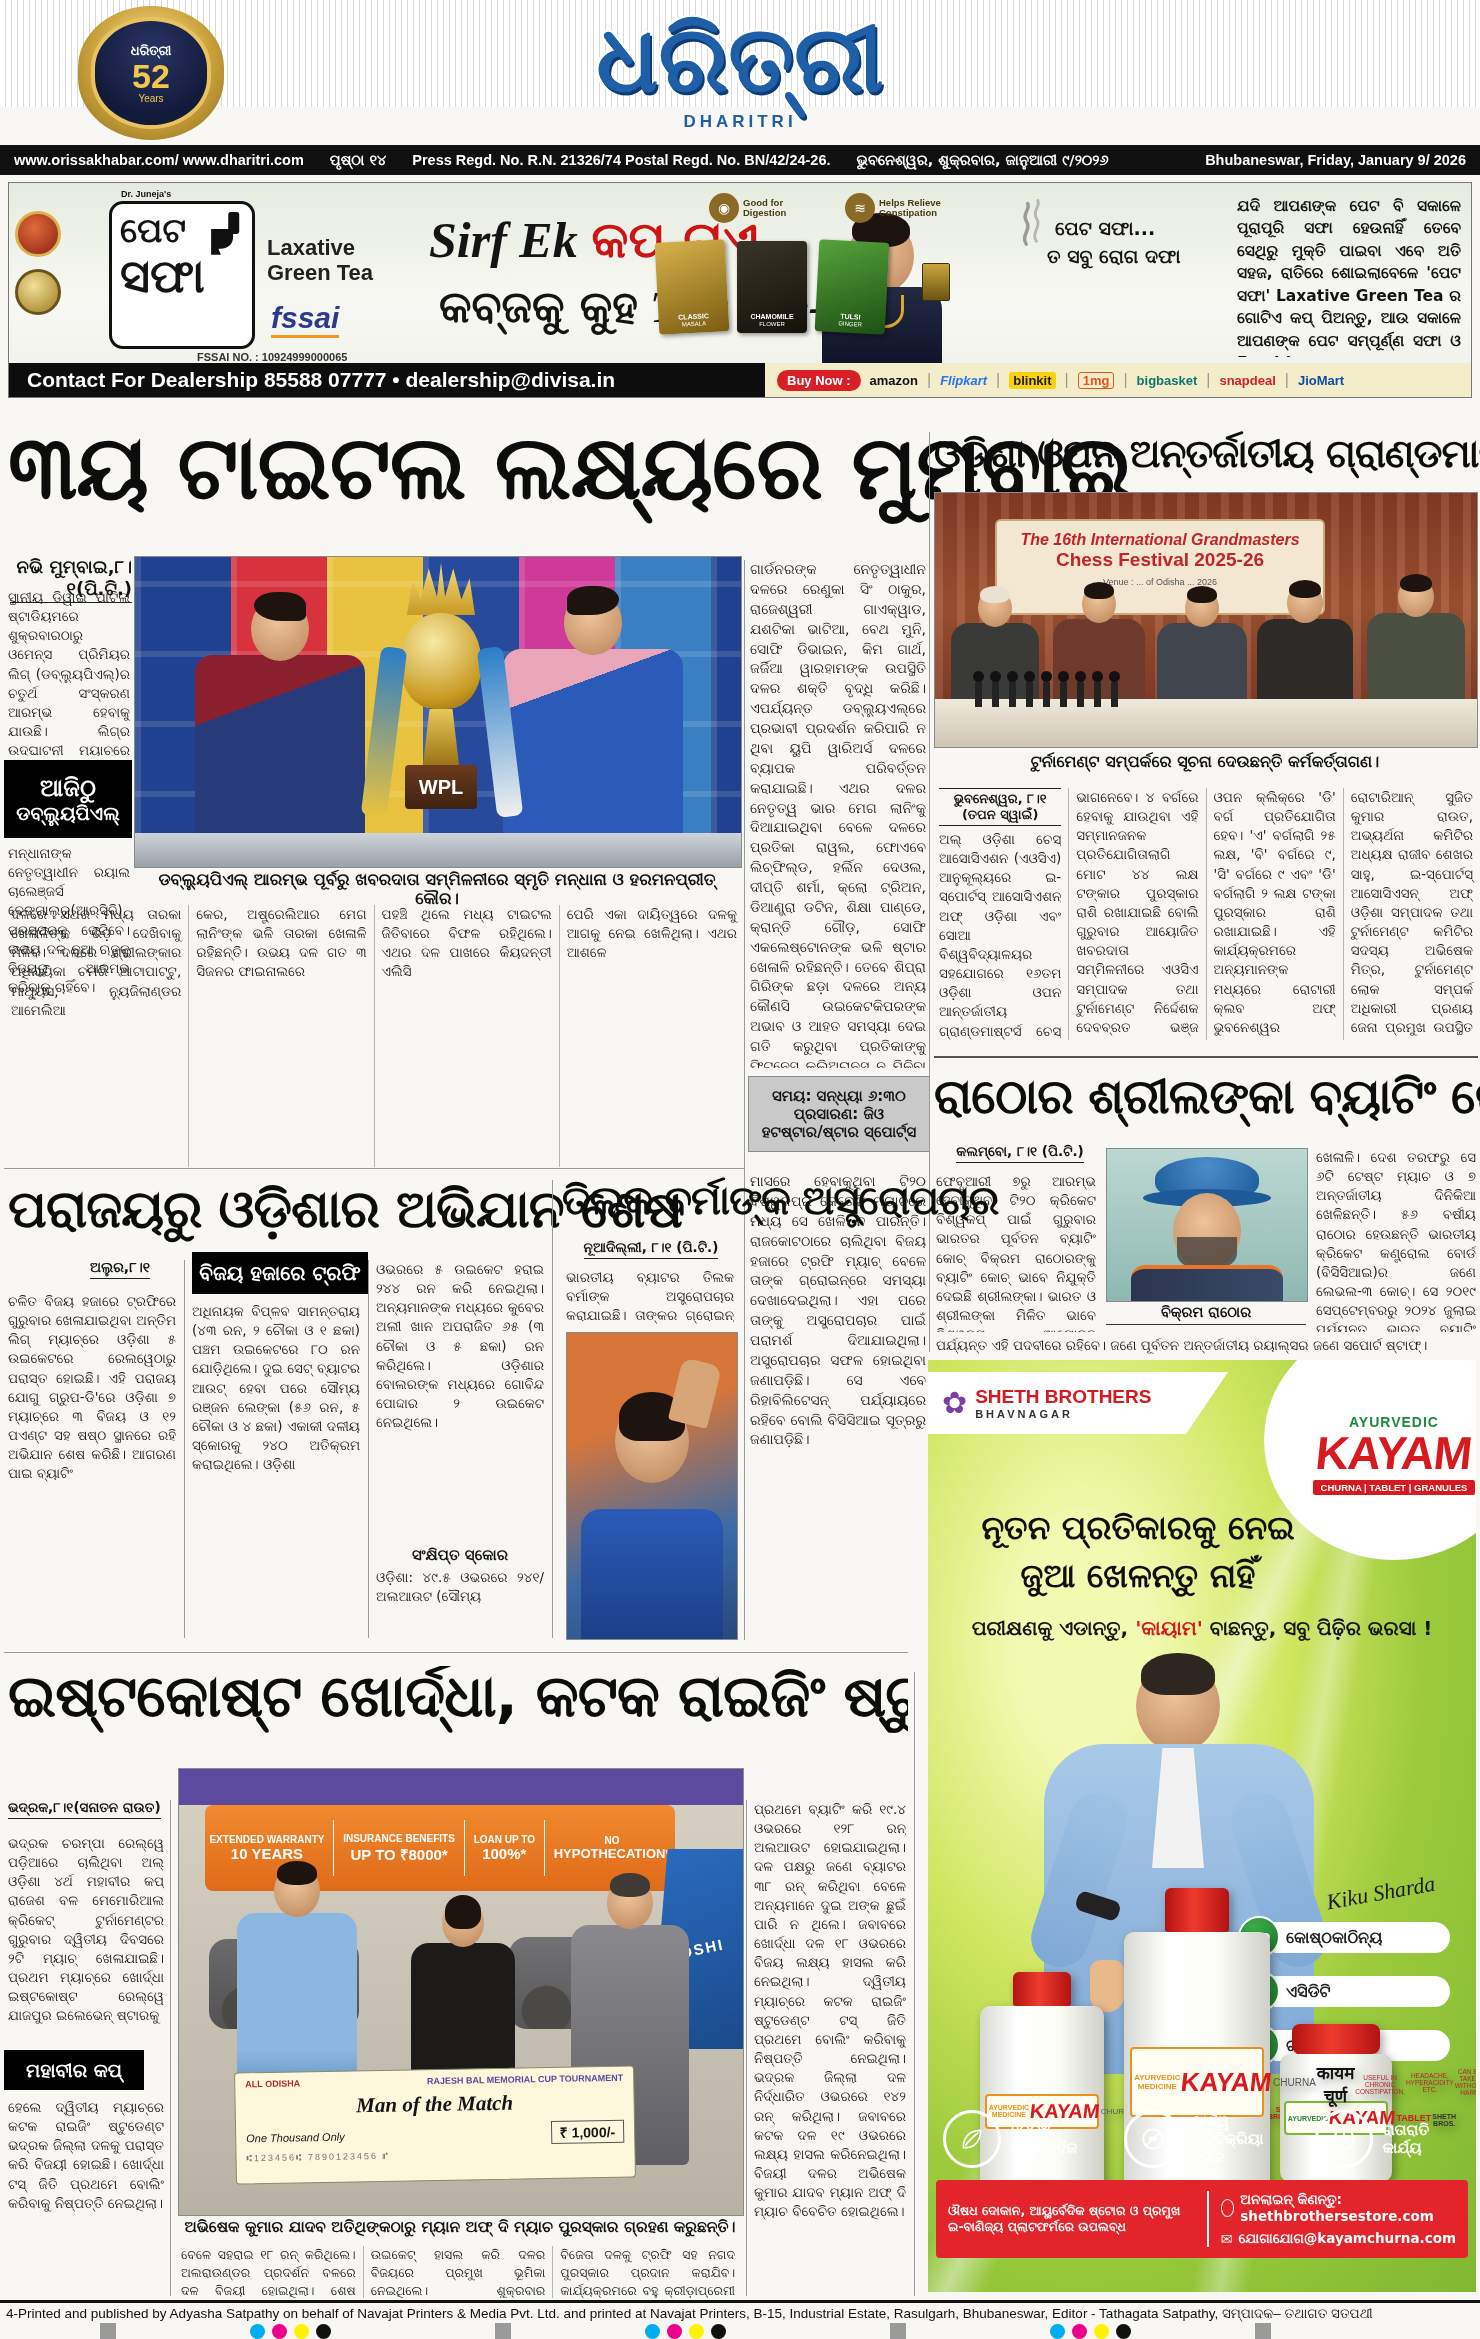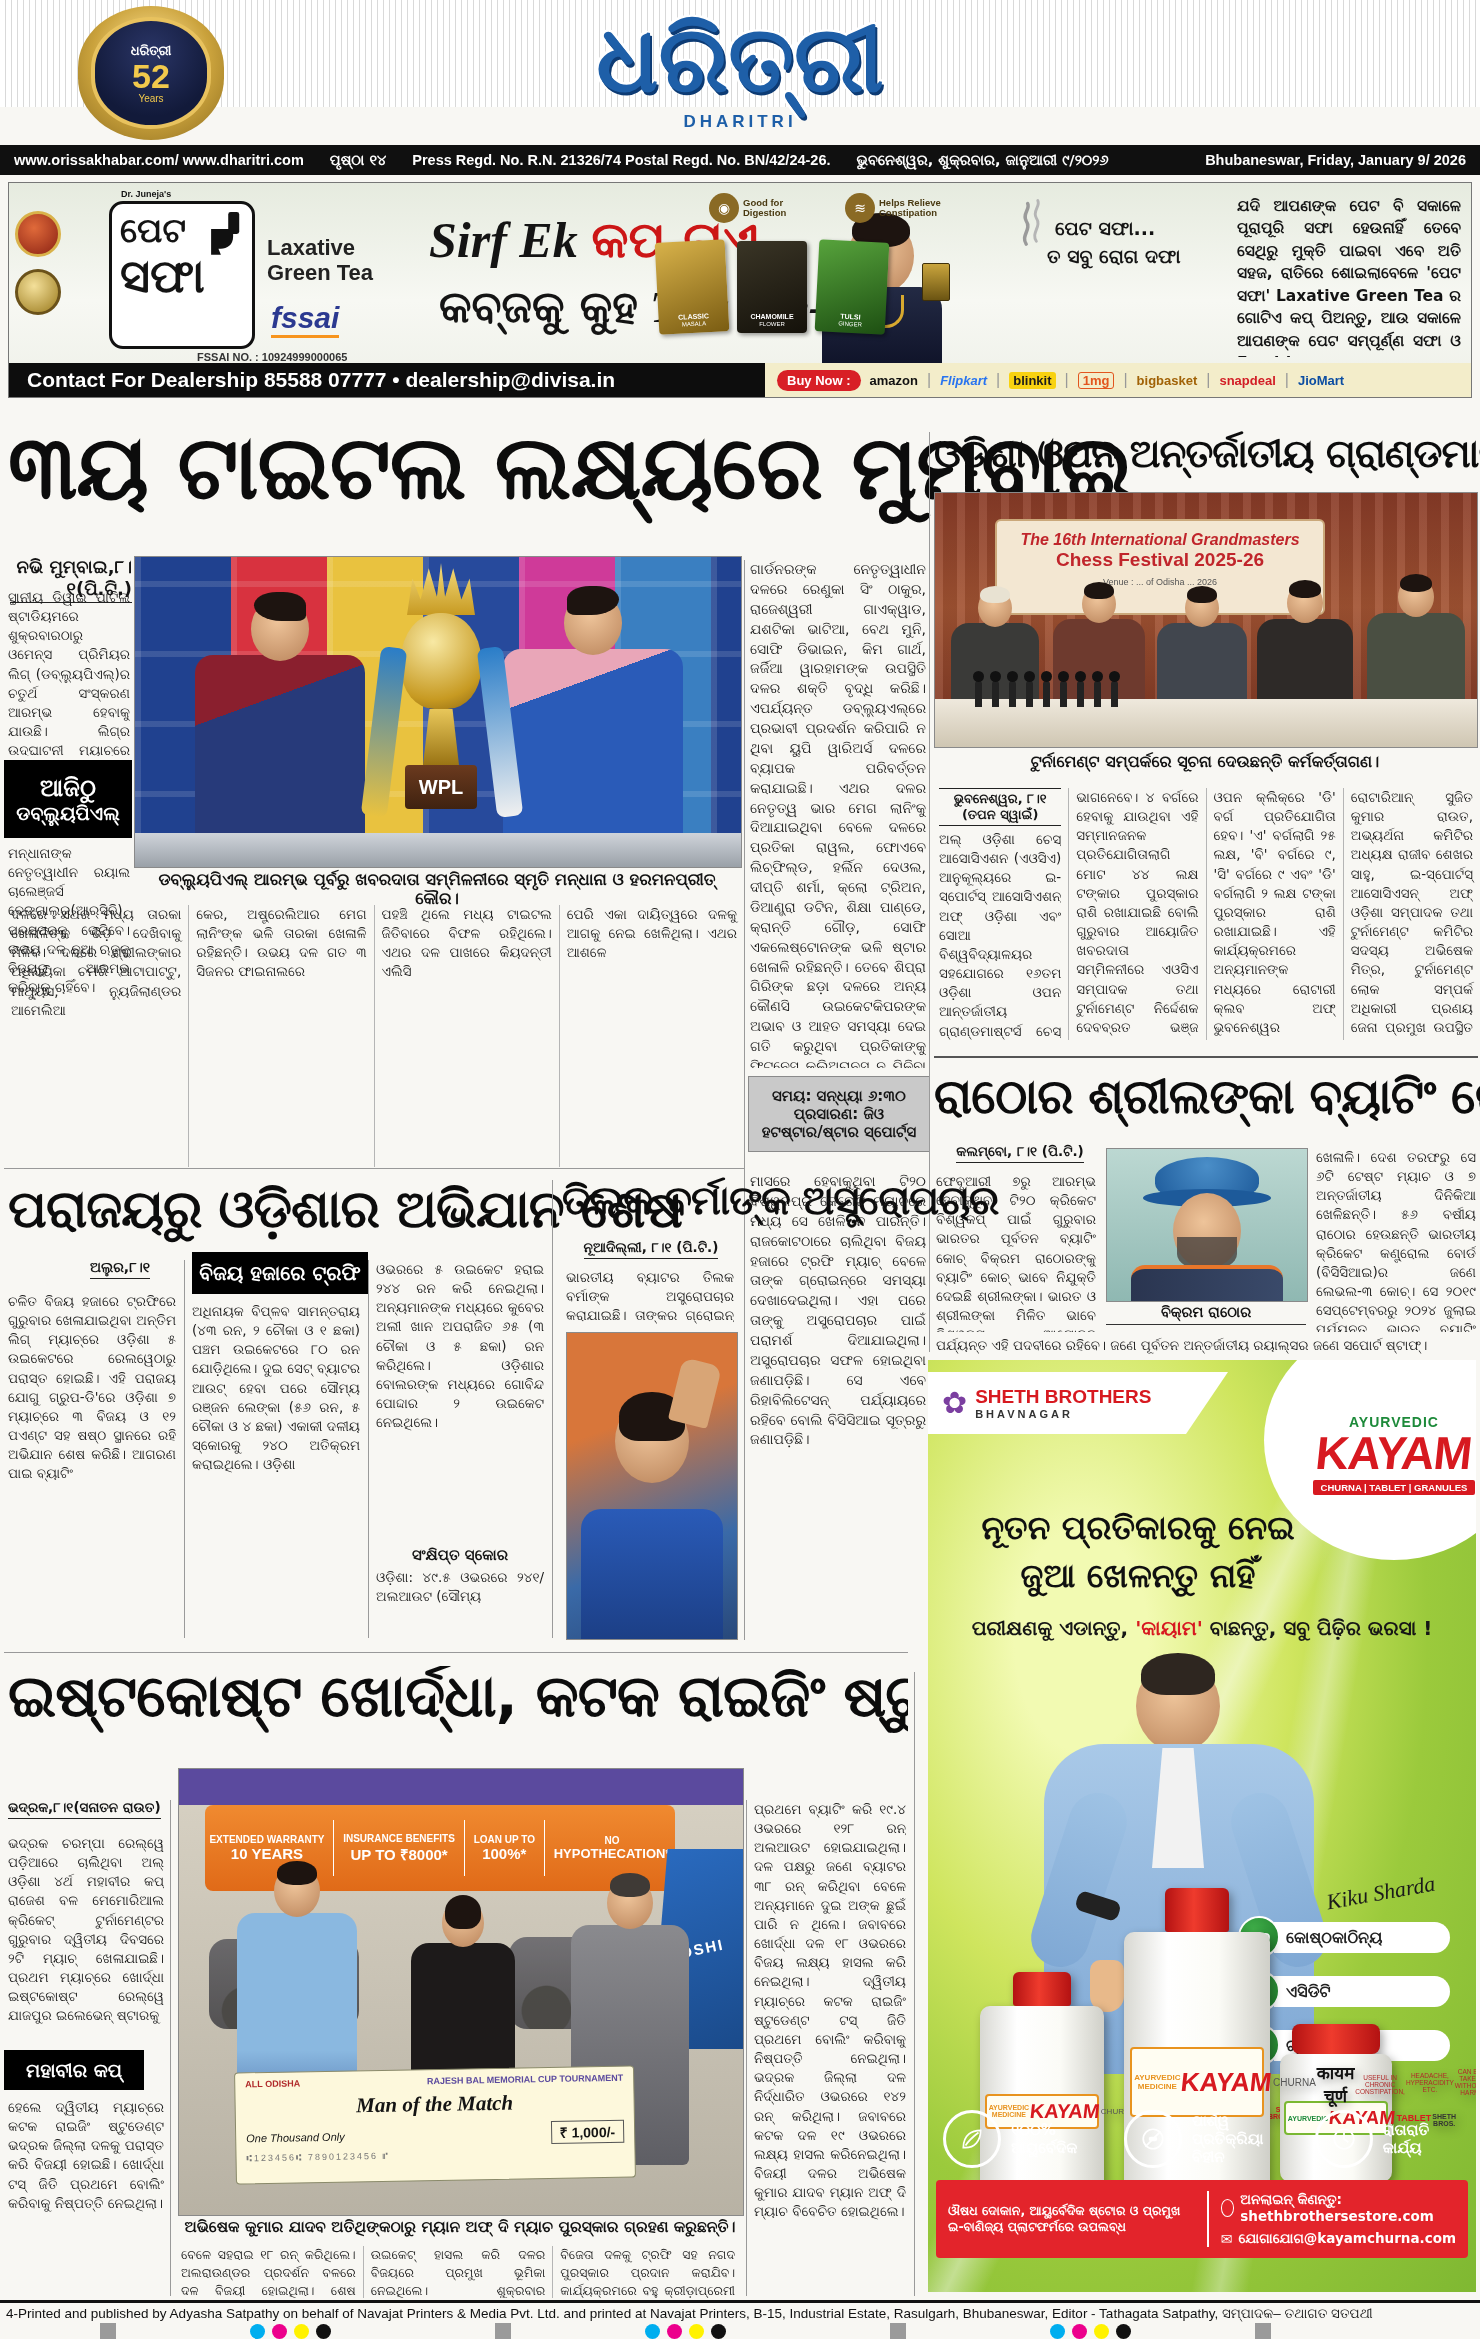--- a/index.html
+++ b/index.html
@@ -170,21 +170,21 @@
   <div class="abs buynow" style="left:756px;top:180px;width:706px;height:34px;box-sizing:border-box;">
     <span style="background:#d81f26;color:#fff;border-radius:12px;padding:3px 10px;font-size:13px;">Buy Now :</span>
     <span class="store" style="color:#111;">amazon</span>
       <span class="sep">|</span>
     <span class="store" style="color:#2874f0;font-style:italic;">Flipkart</span>
       <span class="sep">|</span>
     <span class="store" style="color:#1c1c1c;background:#f8d210;padding:1px 4px;border-radius:3px;">blinkit</span>
       <span class="sep">|</span>
     <span class="store" style="color:#e2551e;border:1px solid #e2551e;padding:0 4px;border-radius:3px;">1mg</span>
       <span class="sep">|</span>
-    <span class="store" style="color:#a16207;">bigbasket</span>
+    <span class="store" style="color:#0f766e;">bigbasket</span>
       <span class="sep">|</span>
     <span class="store" style="color:#d21e26;">snapdeal</span>
       <span class="sep">|</span>
     <span class="store" style="color:#0b4da2;">JioMart</span>
   </div>
 </div>
 
 <div class="abs headline od" style="left:8px;top:422px;width:918px;height:136px;font-size:88px;white-space:nowrap;">୩ୟ ଟାଇଟଲ ଲକ୍ଷ୍ୟରେ ମୁମ୍ବାଇ</div>
 
 <div class="abs" style="left:10px;top:556px;width:122px;text-align:center;">

